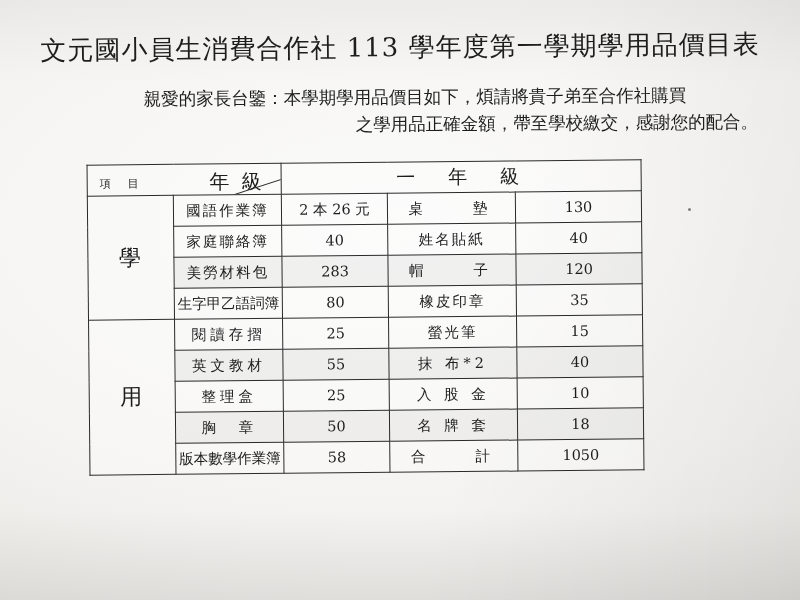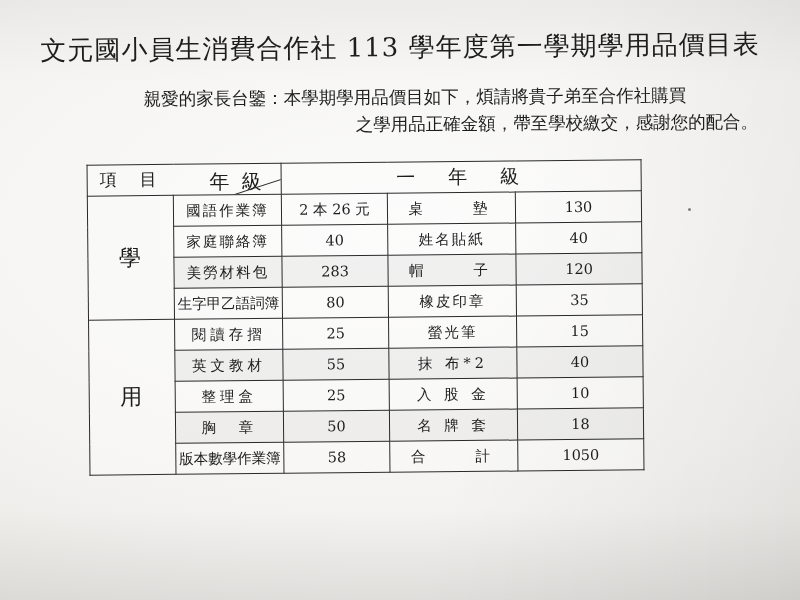--- a/index.html
+++ b/index.html
@@ -111,21 +111,21 @@
     position: absolute;
     right: 16px;
     top: 4px;
     font-size: 20px;
     letter-spacing: 3px;
   }
   .corner .item {
     position: absolute;
     left: 12px;
     bottom: 4px;
-    font-size: 17px;
+    font-size: 11px;
     letter-spacing: 3px;
   }
   .grade-head {
     font-size: 19px;
     letter-spacing: 7px;
   }
   .side-cell {
     font-size: 22px;
     letter-spacing: 2px;
   }

